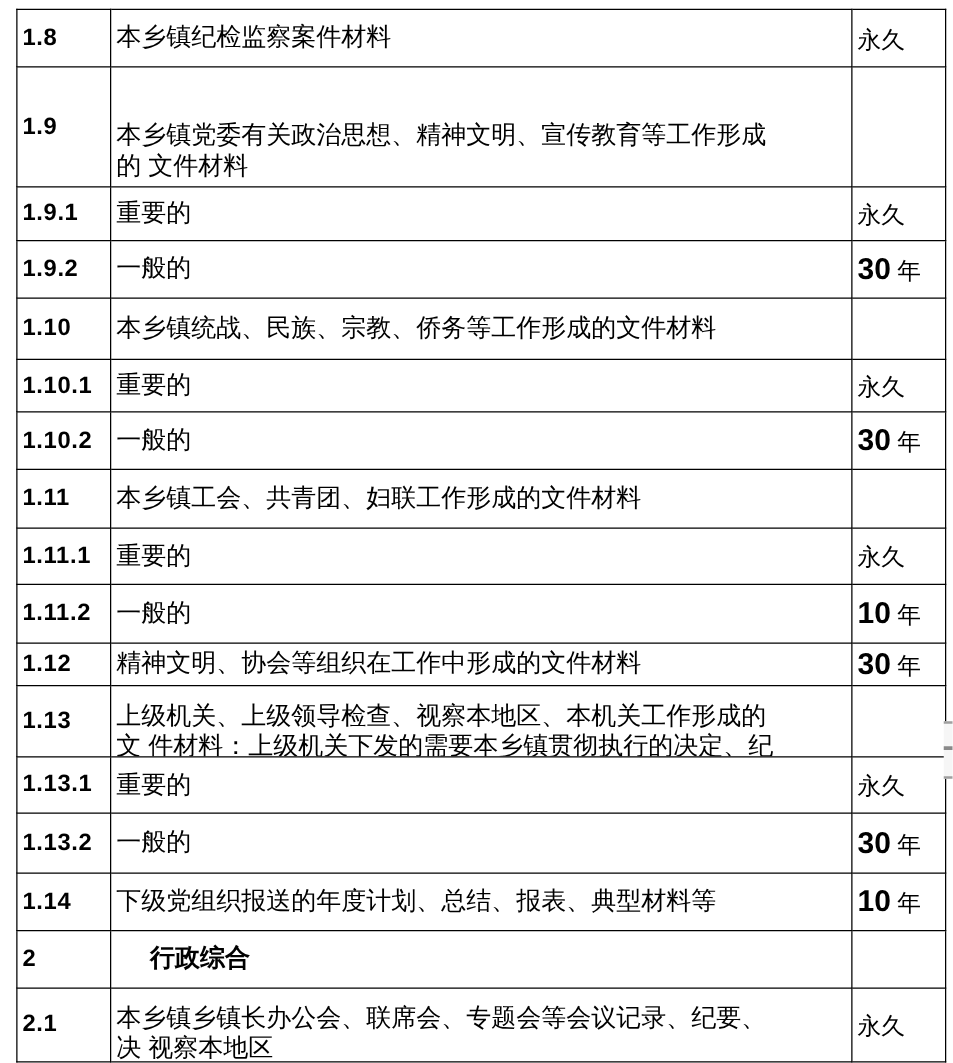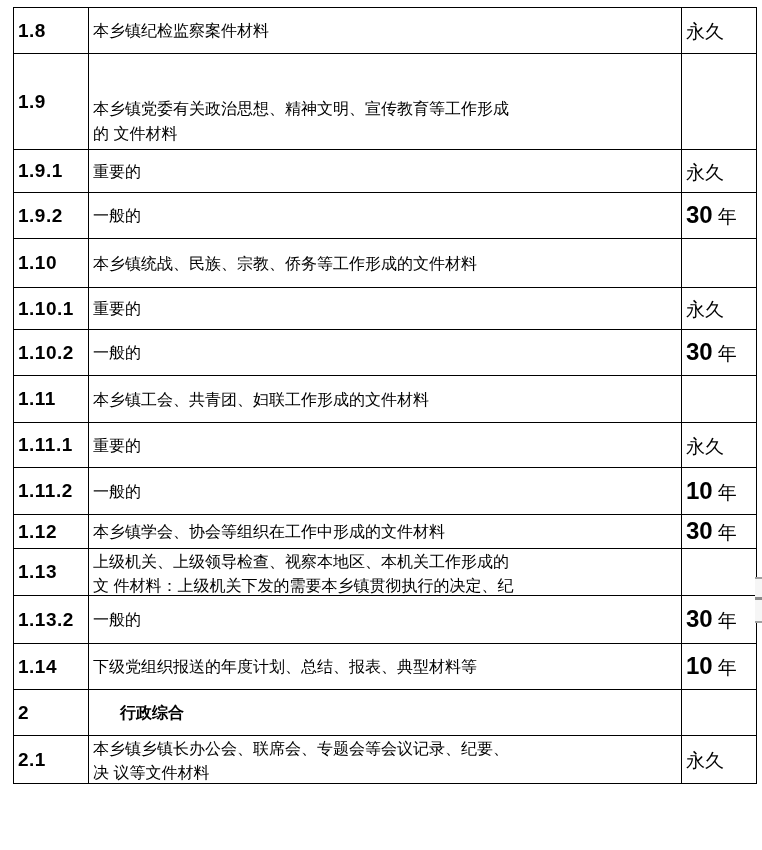--- a/index.html
+++ b/index.html
@@ -28,21 +28,21 @@
     vertical-align: middle;
     padding: 2px 4px;
     overflow: hidden;
   }
   td.code {
     font-weight: bold;
     font-size: 19px;
     letter-spacing: 0.5px;
   }
   td.desc {
-    font-size: 16px;
+    font-size: 20px;
     white-space: pre-line;
     line-height: 25px;
   }
   td.desc.bold-desc {
     font-weight: bold;
     padding-left: 31px;
   }
   td.desc.valign-bottom {
     vertical-align: bottom;
     padding-bottom: 3px;
@@ -50,20 +50,21 @@
   }
   td.desc.top-clip {
     vertical-align: top;
     padding-top: 1px;
     padding-bottom: 0;
   }
   .clipbox {
     overflow: hidden;
     white-space: pre-line;
     line-height: 24px;
+    margin-top: 11px;
   }
   .clipbox.h44 { height: 44px; }
   .clipbox.h46 { height: 46px; }
   td.period {
     font-size: 19px;
     padding-left: 4px;
     white-space: nowrap;
   }
   td.period .pnum {
     font-weight: bold;
@@ -147,48 +148,53 @@
       <td class="desc">重要的</td>
       <td class="period"><span class="pnum"></span><span class="punit">永久</span></td>
     </tr>
     <tr style="height:47px">
       <td class="code">1.11.2</td>
       <td class="desc">一般的</td>
       <td class="period"><span class="pnum">10</span><span class="punit">年</span></td>
     </tr>
     <tr style="height:34px">
       <td class="code">1.12</td>
-      <td class="desc">本乡镇学会、协会等组织在工作中形成的文件材料</td>
+      <td class="desc">精神文明、协会等组织在工作中形成的文件材料</td>
       <td class="period"><span class="pnum">30</span><span class="punit">年</span></td>
     </tr>
     <tr style="height:47px">
       <td class="code">1.13</td>
       <td class="desc top-clip"><div class="clipbox h44">上级机关、上级领导检查、视察本地区、本机关工作形成的
 文 件材料：上级机关下发的需要本乡镇贯彻执行的决定、纪</div></td>
       <td class="period"><span class="pnum"></span><span class="punit"></span></td>
     </tr>
+    <tr style="height:45px">
+      <td class="code">1.13.1</td>
+      <td class="desc">重要的</td>
+      <td class="period"><span class="pnum"></span><span class="punit">永久</span></td>
+    </tr>
     <tr style="height:48px">
       <td class="code">1.13.2</td>
       <td class="desc">一般的</td>
       <td class="period"><span class="pnum">30</span><span class="punit">年</span></td>
     </tr>
     <tr style="height:46px">
       <td class="code">1.14</td>
       <td class="desc">下级党组织报送的年度计划、总结、报表、典型材料等</td>
       <td class="period"><span class="pnum">10</span><span class="punit">年</span></td>
     </tr>
     <tr style="height:46px">
       <td class="code">2</td>
       <td class="desc bold-desc">行政综合</td>
       <td class="period"><span class="pnum"></span><span class="punit"></span></td>
     </tr>
     <tr style="height:48px">
       <td class="code">2.1</td>
       <td class="desc top-clip"><div class="clipbox h46">本乡镇乡镇长办公会、联席会、专题会等会议记录、纪要、
-决 议等文件材料</div></td>
+决 视察本地区</div></td>
       <td class="period"><span class="pnum"></span><span class="punit">永久</span></td>
     </tr>
   </tbody>
 </table>
 
 <div class="scrollbar-fragment">
   <div class="thumb-dash"></div>
 </div>
 
 </body></html>

